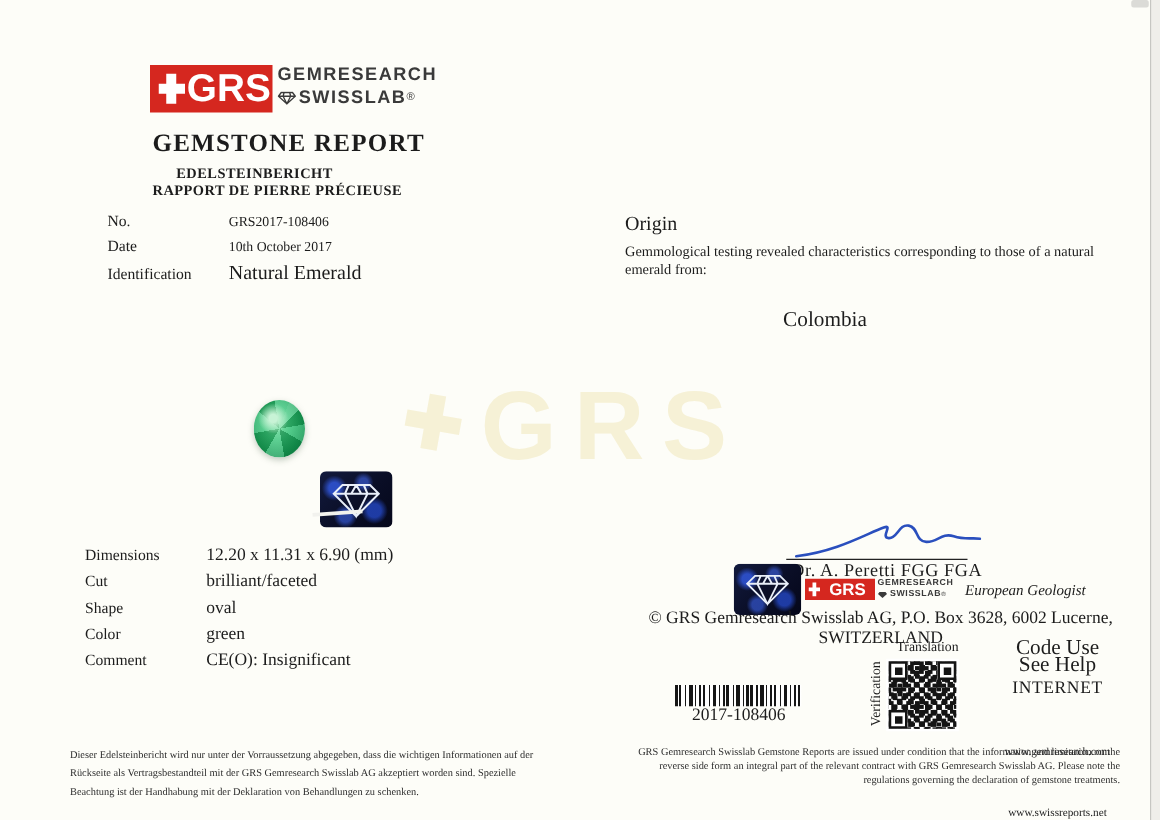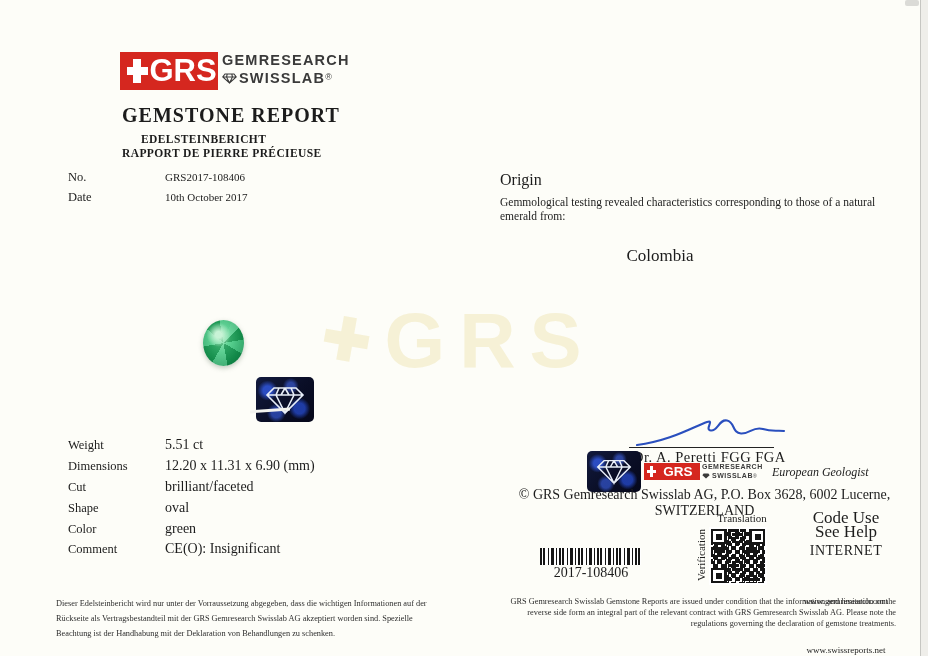--- a/index.html
+++ b/index.html
@@ -31,21 +31,21 @@
   .logo-side-l2{font-size:14.5px;letter-spacing:1.2px;line-height:17px;display:flex;align-items:center;}
   .gem-glyph{display:inline-block;margin-right:2px;line-height:0;}
   .reg-mark{font-size:9px;font-weight:normal;align-self:flex-end;margin-bottom:1px;}
 
   
   .title-main{position:absolute;left:122px;top:104px;font-size:20px;font-weight:bold;letter-spacing:1px;}
   .title-de{position:absolute;left:141px;top:133px;font-size:11.5px;font-weight:bold;letter-spacing:.4px;}
   .title-fr{position:absolute;left:122px;top:147px;font-size:11.5px;font-weight:bold;letter-spacing:.4px;}
 
   
-  .fields{position:absolute;left:68px;top:170px;width:330px;}
+  .fields{position:absolute;left:86px;top:170px;width:330px;}
   .f-row{display:flex;height:20px;align-items:baseline;}
   .f-row.tall{height:22px;}
   .f-label{width:97px;font-size:12.5px;flex:0 0 auto;}
   .f-value{font-size:11px;}
   .f-value.big{font-size:16px;}
 
   
   .origin-h{position:absolute;left:500px;top:171px;font-size:16px;}
   .origin-p{position:absolute;left:500px;top:196px;width:380px;font-size:11.5px;line-height:13.5px;}
   .origin-v{position:absolute;left:500px;top:246px;width:320px;text-align:center;font-size:17px;}
@@ -177,44 +177,44 @@
 
   <div class="fields">
     <div class="f-row">
       <span class="f-label">No.</span>
       <span class="f-value">GRS2017-108406</span>
     </div>
     <div class="f-row">
       <span class="f-label">Date</span>
       <span class="f-value">10th October 2017</span>
     </div>
+    <div class="f-row tall">
+      <span class="f-label">Identification</span>
+      <span class="f-value big">Natural Emerald</span>
+    </div>
   </div>
 
   <div class="origin-h">Origin</div>
   <div class="origin-p">Gemmological testing revealed characteristics corresponding to those of a natural emerald from:</div>
   <div class="origin-v">Colombia</div>
 
   <div class="emerald"></div>
   <div class="holo holo-1">
     <div class="holo-slash"></div>
     <svg width="42" height="32" viewBox="0 0 42 32">
       <path d="M10 4 L32 4 L39 11 L21 29 L3 11 Z M3 11 L39 11 M15 4 L12 11 L21 29 L30 11 L27 4 M21 4 L17 11 M21 4 L25 11" fill="none" stroke="#e8eef8" stroke-width="1.6"></path>
     </svg>
   </div>
 
   <div class="watermark">
     <span class="wm-cross">✚</span>
     <span class="wm-text">GRS</span>
   </div>
 
   <div class="props">
-    <div class="p-row">
-      <span class="p-label">Weight</span>
-      <span class="p-value">5.51 ct</span>
-    </div>
     <div class="p-row">
       <span class="p-label">Dimensions</span>
       <span class="p-value">12.20 x 11.31 x 6.90 (mm)</span>
     </div>
     <div class="p-row">
       <span class="p-label">Cut</span>
       <span class="p-value">brilliant/faceted</span>
     </div>
     <div class="p-row">
       <span class="p-label">Shape</span>

